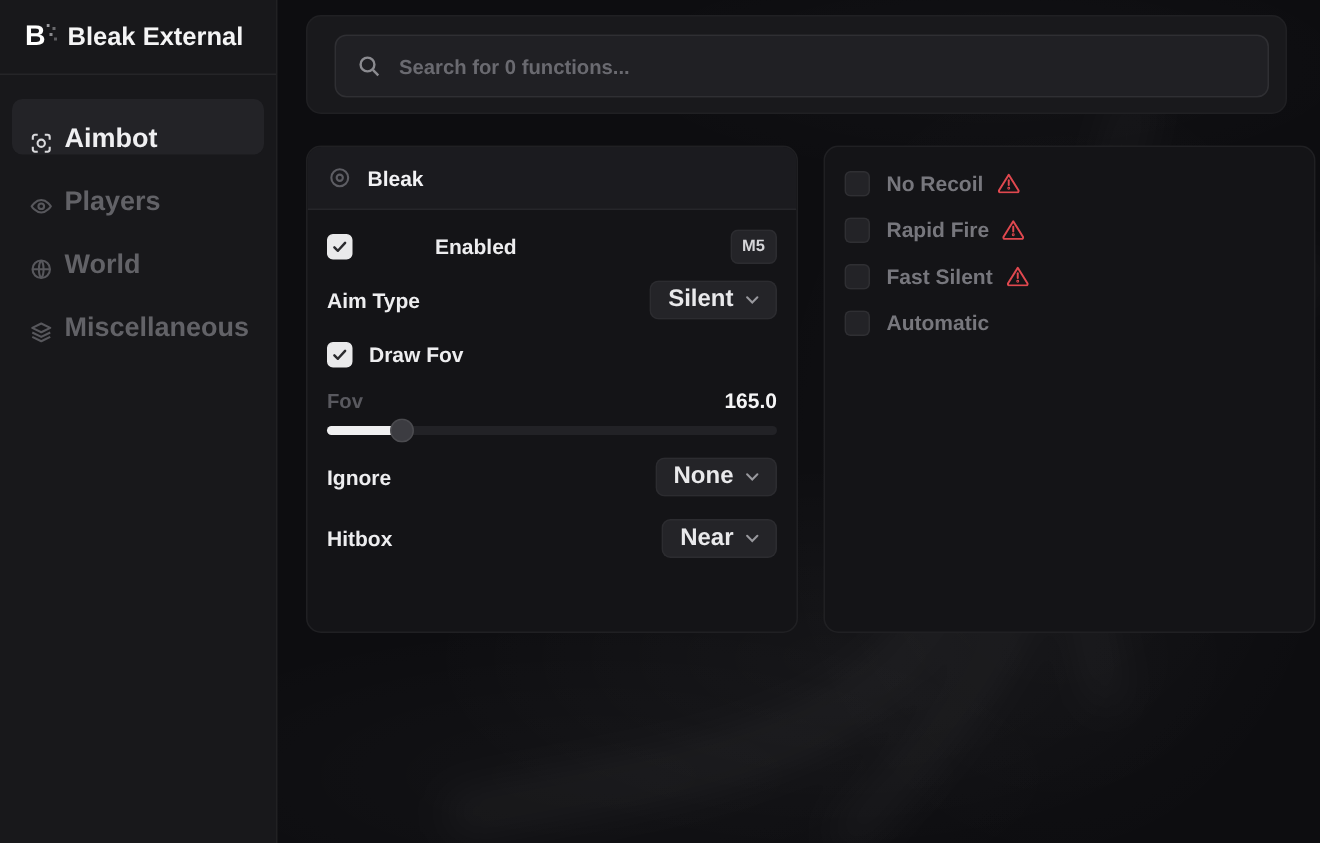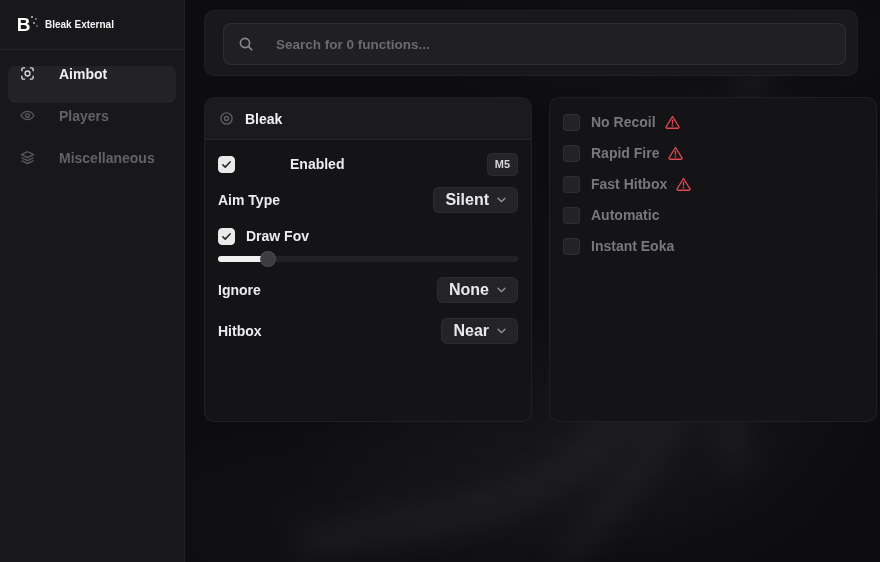--- a/index.html
+++ b/index.html
@@ -29,43 +29,43 @@
   }
   .logo-row {
     height:50px; display:flex; align-items:center; gap:11px;
     padding:0 12px; border-bottom:1px solid rgba(255,255,255,0.06);
   }
   .logo-b {
     position:relative; width:22px; height:22px; display:flex; align-items:center; justify-content:center;
     font-size:19px; font-weight:800; color:#fff; letter-spacing:-1px;
   }
   .logo-b svg { position:absolute; right:-5px; top:1px; }
-  .logo-title { font-size:10px; font-weight:700; color:#f4f4f5; }
+  .logo-title { font-size:17px; font-weight:700; color:#f4f4f5; }
   .nav { padding:16px 8px 0 8px; }
   .nav-item {
-    display:flex; align-items:flex-start; gap:24px; height:37px; margin-bottom:5px;
+    display:flex; align-items:flex-end; gap:8px; height:37px; margin-bottom:5px;
     padding:0 12px; border-radius:7px; cursor:pointer;
-    color:#626267; font-size:14px; font-weight:600;
+    color:#626267; font-size:18px; font-weight:600;
   }
   .nav-item .nav-icon { display:flex; width:15px; height:15px; }
   .nav-item svg { stroke:#57575c; }
   .nav-item.active { background:#232327; color:#efeff1; }
   .nav-item.active svg { stroke:#d9d9dc; }
 
   
   .content { position:absolute; left:185px; top:0; width:695px; height:562px; z-index:1; }
 
   .search-wrap {
     position:absolute; left:19px; top:10px; width:654px; height:66px;
     background:#19191c; border-radius:10px; padding:12px 11px 12px 18px;
     border:1px solid rgba(255,255,255,0.03);
   }
   .search-box {
     height:42px; background:#202024; border:1px solid rgba(255,255,255,0.07);
-    border-radius:8px; display:flex; align-items:center; gap:22px; padding:0 14px;
+    border-radius:8px; display:flex; align-items:center; gap:12px; padding:0 14px;
   }
   .search-box svg { stroke:#8b8b90; flex:none; }
   .search-box input {
     background:transparent; border:none; outline:none; width:100%;
     font-family:"Liberation Sans", sans-serif; font-size:13.5px; font-weight:600; color:#d8d8db;
   }
   .search-box input::placeholder { color:#6a6a70; }
 
   
   .panel {
@@ -186,20 +186,29 @@
       <span class="nav-icon">
         <svg width="15" height="15" viewBox="0 0 16 16" fill="none" stroke-width="1.5">
           <path d="M1.2 8S3.7 3.6 8 3.6 14.8 8 14.8 8 12.3 12.4 8 12.4 1.2 8 1.2 8z"></path>
           <circle cx="8" cy="8" r="2"></circle>
         </svg>
       </span>
       <span class="nav-label">Players</span>
     </div>
     <div class="nav-item">
       <span class="nav-icon">
+        <svg width="15" height="15" viewBox="0 0 16 16" fill="none" stroke-width="1.5">
+          <circle cx="8" cy="8" r="6.2"></circle>
+          <path d="M1.8 8h12.4 M8 1.8c2.2 2.2 2.2 10.2 0 12.4 M8 1.8c-2.2 2.2-2.2 10.2 0 12.4"></path>
+        </svg>
+      </span>
+      <span class="nav-label">World</span>
+    </div>
+    <div class="nav-item">
+      <span class="nav-icon">
         <svg width="15" height="15" viewBox="0 0 16 16" fill="none" stroke-width="1.5" stroke-linejoin="round">
           <path d="M8 1.8l6.4 3.1L8 8 1.6 4.9z"></path>
           <path d="M1.6 8.2L8 11.3l6.4-3.1"></path>
           <path d="M1.6 11.3L8 14.4l6.4-3.1"></path>
         </svg>
       </span>
       <span class="nav-label">Miscellaneous</span>
     </div>
   </nav>
 </aside>
@@ -256,20 +265,25 @@
 
       <div class="row r-drawfov">
         <span class="checkbox checked">
           <svg width="11" height="11" viewBox="0 0 16 16" fill="none" stroke="#2b2b2e" stroke-width="2.4" stroke-linecap="round" stroke-linejoin="round">
               <path d="M2.8 8.6l3.4 3.3 7-7.6"></path>
             </svg>
         </span>
         <span class="lbl">Draw Fov</span>
       </div>
 
+      <div class="row r-fovlbl">
+        <span class="lbl-dim">Fov</span>
+        <span class="spacer"></span>
+        <span class="fov-value">165.0</span>
+      </div>
 
       <div class="row r-slider">
         <div class="slider-track">
           <div class="slider-fill" style="width: 16.5%;"></div>
           <div class="slider-thumb" style="left: 16.5%;"></div>
         </div>
       </div>
 
       <div class="row r-ignore">
         <span class="lbl">Ignore</span>
@@ -328,42 +342,35 @@
               <path d="M8 5.6v3.3" stroke-linecap="round"></path>
               <circle cx="8" cy="11.3" r="0.35"></circle>
             </svg>
         </span>
       </div>
 
       <div class="other-row">
         <span class="checkbox">
           
         </span>
-        <span class="o-lbl">Fast Hitbox</span>
+        <span class="o-lbl">Fast Silent</span>
         <span class="warn">
           <svg width="15" height="14" viewBox="0 0 16 15" fill="none" stroke-width="1.4" stroke-linejoin="round" stroke="#e0484f">
               <path d="M8 1.6L14.9 12.7a1 1 0 0 1-.85 1.5H1.95a1 1 0 0 1-.85-1.5Z"></path>
               <path d="M8 5.6v3.3" stroke-linecap="round"></path>
               <circle cx="8" cy="11.3" r="0.35"></circle>
             </svg>
         </span>
       </div>
 
 
       <div class="other-row">
         <span class="checkbox">
           
         </span>
         <span class="o-lbl">Automatic</span>
 
       </div>
 
-      <div class="other-row">
-        <span class="checkbox">
-          
-        </span>
-        <span class="o-lbl">Instant Eoka</span>
-
-      </div>
 
     </div>
   </section>
 </main>
 
 </body></html>

